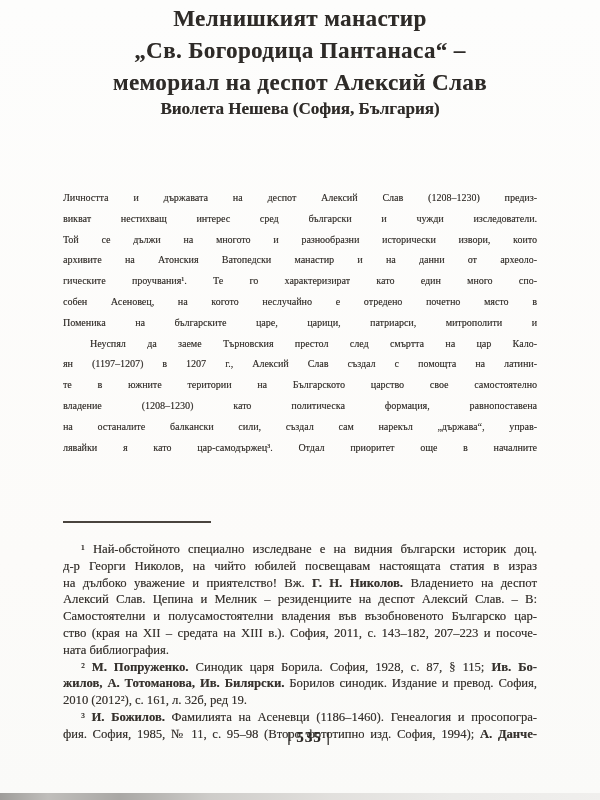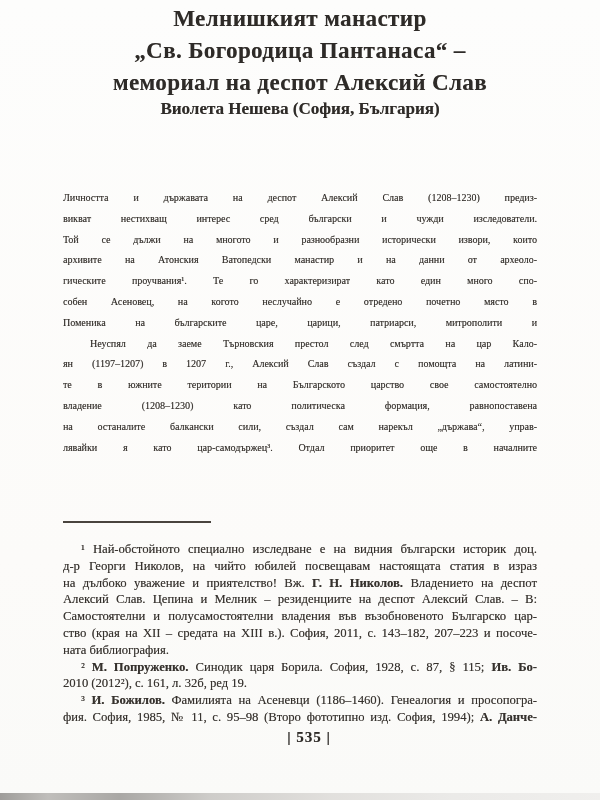--- a/index.html
+++ b/index.html
@@ -122,20 +122,21 @@
         <div class="tline">¹ Най-обстойното специално изследване е на видния български историк доц.</div>
         <div class="tline">д-р Георги Николов, на чийто юбилей посвещавам настоящата статия в израз</div>
         <div class="tline">на дълбоко уважение и приятелство! Вж. <b>Г. Н. Николов.</b> Владението на деспот</div>
         <div class="tline">Алексий Слав. Цепина и Мелник – резиденциите на деспот Алексий Слав. – В:</div>
         <div class="tline">Самостоятелни и полусамостоятелни владения във възобновеното Българско цар-</div>
         <div class="tline">ство (края на XII – средата на XIII в.). София, 2011, с. 143–182, 207–223 и посоче-</div>
         <div class="tline flush">ната библиография.</div>
       </div>
     <div class="footnote">
         <div class="tline">² <b>М. Попруженко.</b> Синодик царя Борила. София, 1928, с. 87, § 115; <b>Ив. Бо-</b></div>
+        <div class="tline"><b>жилов, А. Тотоманова, Ив. Билярски.</b> Борилов синодик. Издание и превод. София,</div>
         <div class="tline flush">2010 (2012²), с. 161, л. 32б, ред 19.</div>
       </div>
     <div class="footnote">
         <div class="tline">³ <b>И. Божилов.</b> Фамилията на Асеневци (1186–1460). Генеалогия и просопогра-</div>
         <div class="tline">фия. София, 1985, № 11, с. 95–98 (Второ фототипно изд. София, 1994); <b>А. Данче-</b></div>
       </div>
   </div>
 
   <div class="page-number">| 535 |</div>
 

